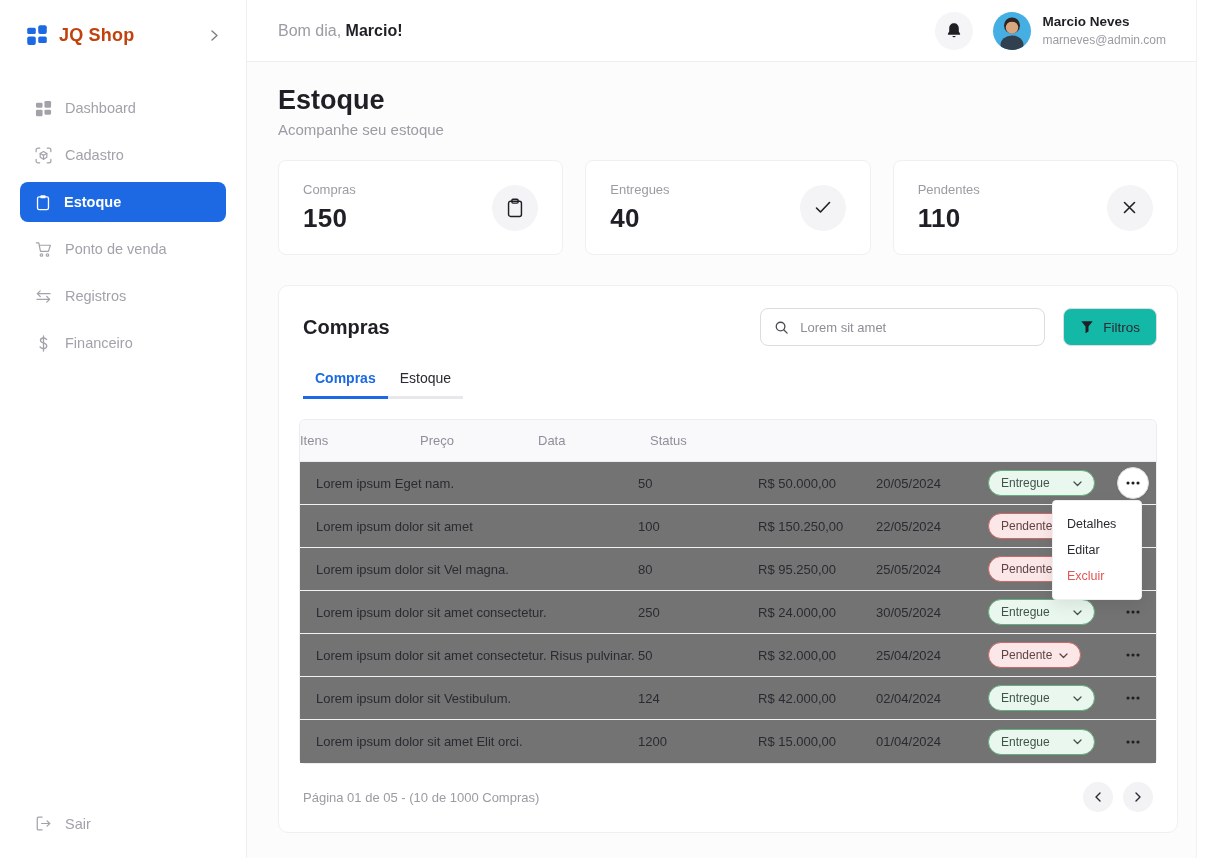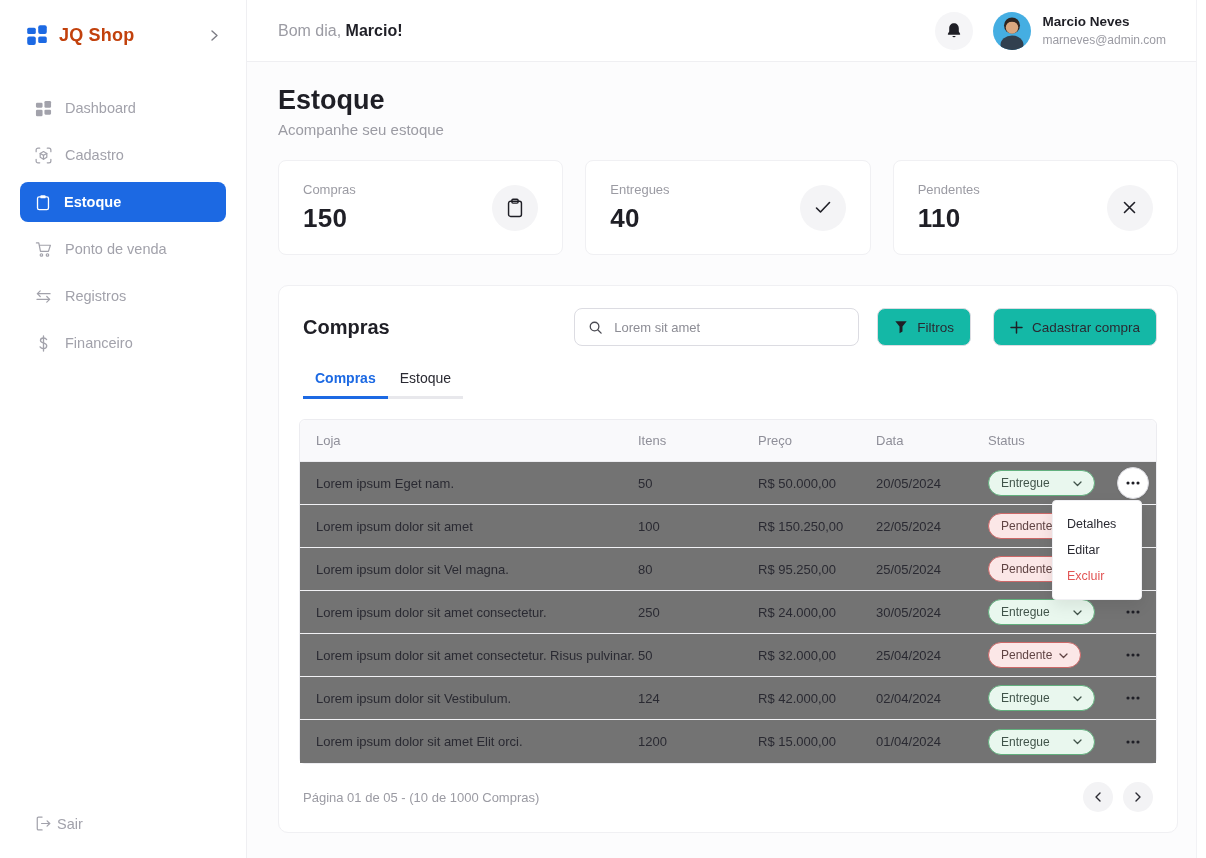--- a/index.html
+++ b/index.html
@@ -23,21 +23,21 @@
   .logo-row { display:flex; align-items:center; gap:11px; padding:0 26px; margin-bottom:42px; }
   .logo-text { font-size:18px; font-weight:700; color:#c2410c; letter-spacing:.2px; }
   .logo-collapse { margin-left:auto; background:none; border:none; color:#7d7d85; font-size:14px; cursor:pointer; font-family:inherit; padding:0 2px; }
   .nav { display:flex; flex-direction:column; gap:7px; padding:0 20px; }
   .nav-item {
     display:flex; align-items:center; gap:13px; height:40px; padding:0 15px;
     border-radius:8px; color:#a2a2ab; font-size:14.5px; cursor:pointer; background:none; border:none; font-family:inherit; text-align:left;
   }
   .nav-item.active { background:#1c69e3; color:#fff; font-weight:700; }
   .logout {
-    margin-top:auto; display:flex; align-items:center; gap:5px;
+    margin-top:auto; display:flex; align-items:center; gap:13px;
     padding:0 35px; color:#a2a2ab; font-size:14.5px; cursor:pointer;
     background:none; border:none; font-family:inherit;
   }
 
   
   .main { flex:1; min-width:0; display:flex; flex-direction:column; position:relative; }
   .scroll-strip { position:absolute; top:0; right:0; width:10px; height:100%; background:#fff; border-left:1px solid #f2f2f5; z-index:60; }
 
   .topbar {
     height:62px; flex-shrink:0; border-bottom:1px solid #efeff2;
@@ -327,38 +327,29 @@
 
         <button class="btn filters-btn">
           <span>
             <svg width="14" height="14" viewBox="0 0 16 16" fill="#1f1f26">
                 <path d="M1.5 1.5 H14.5 L9.7 7.4 V13.2 L6.3 15 V7.4 Z"></path>
               </svg>
           </span>
           <span>Filtros</span>
         </button>
 
-        <button class="btn add-btn">
-          <span>
-            <svg width="13" height="13" viewBox="0 0 13 13" fill="none" stroke="#1f1f26" stroke-width="1.5" stroke-linecap="round">
-                <path d="M6.5 1 V12 M1 6.5 H12"></path>
-              </svg>
-          </span>
-          <span>Cadastrar compra</span>
-        </button>
       </div>
 
       <div class="tabs">
         <button class="tab active">Compras</button>
         <button class="tab">Estoque</button>
       </div>
 
       <div class="table-wrap">
         <div class="t-head">
-          <div class="cell col-loja">Loja</div>
           <div class="cell col-itens">Itens</div>
           <div class="cell col-preco">Preço</div>
           <div class="cell col-data">Data</div>
           <div class="cell col-status">Status</div>
           <div class="cell col-actions"></div>
         </div>
 
         <div id="table-body">
   <div class="t-row">
     <div class="cell col-loja">Lorem ipsum  Eget nam.</div>

